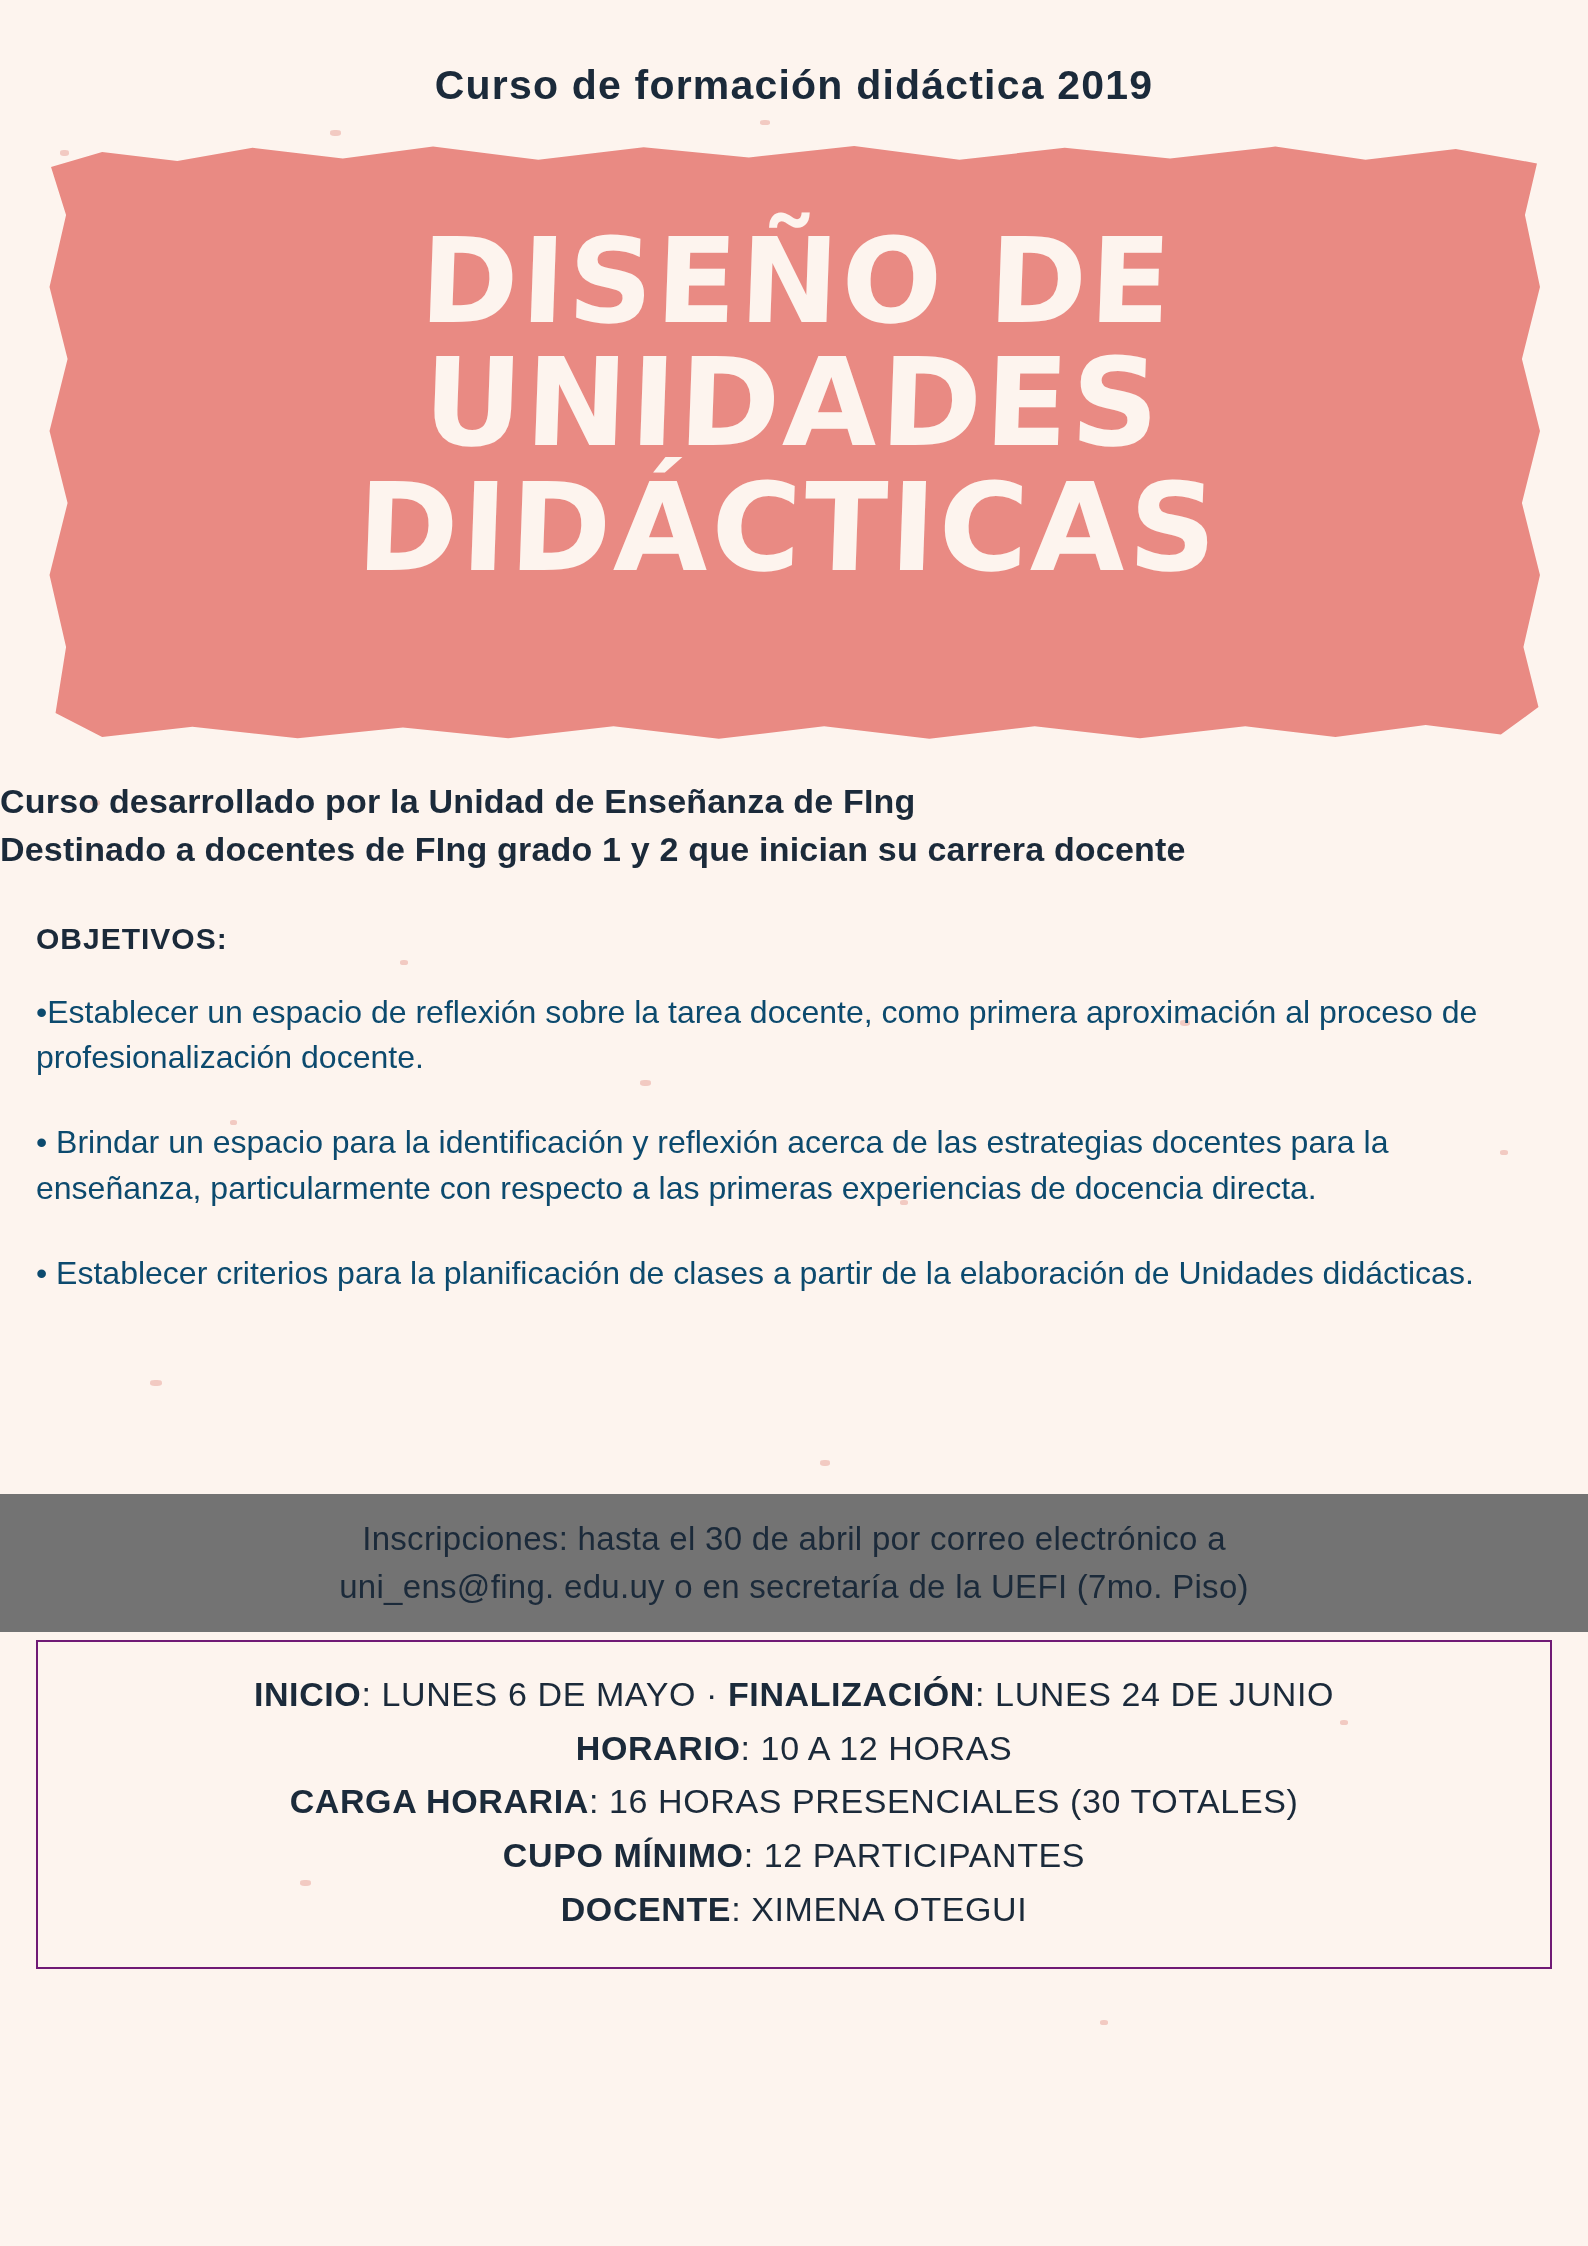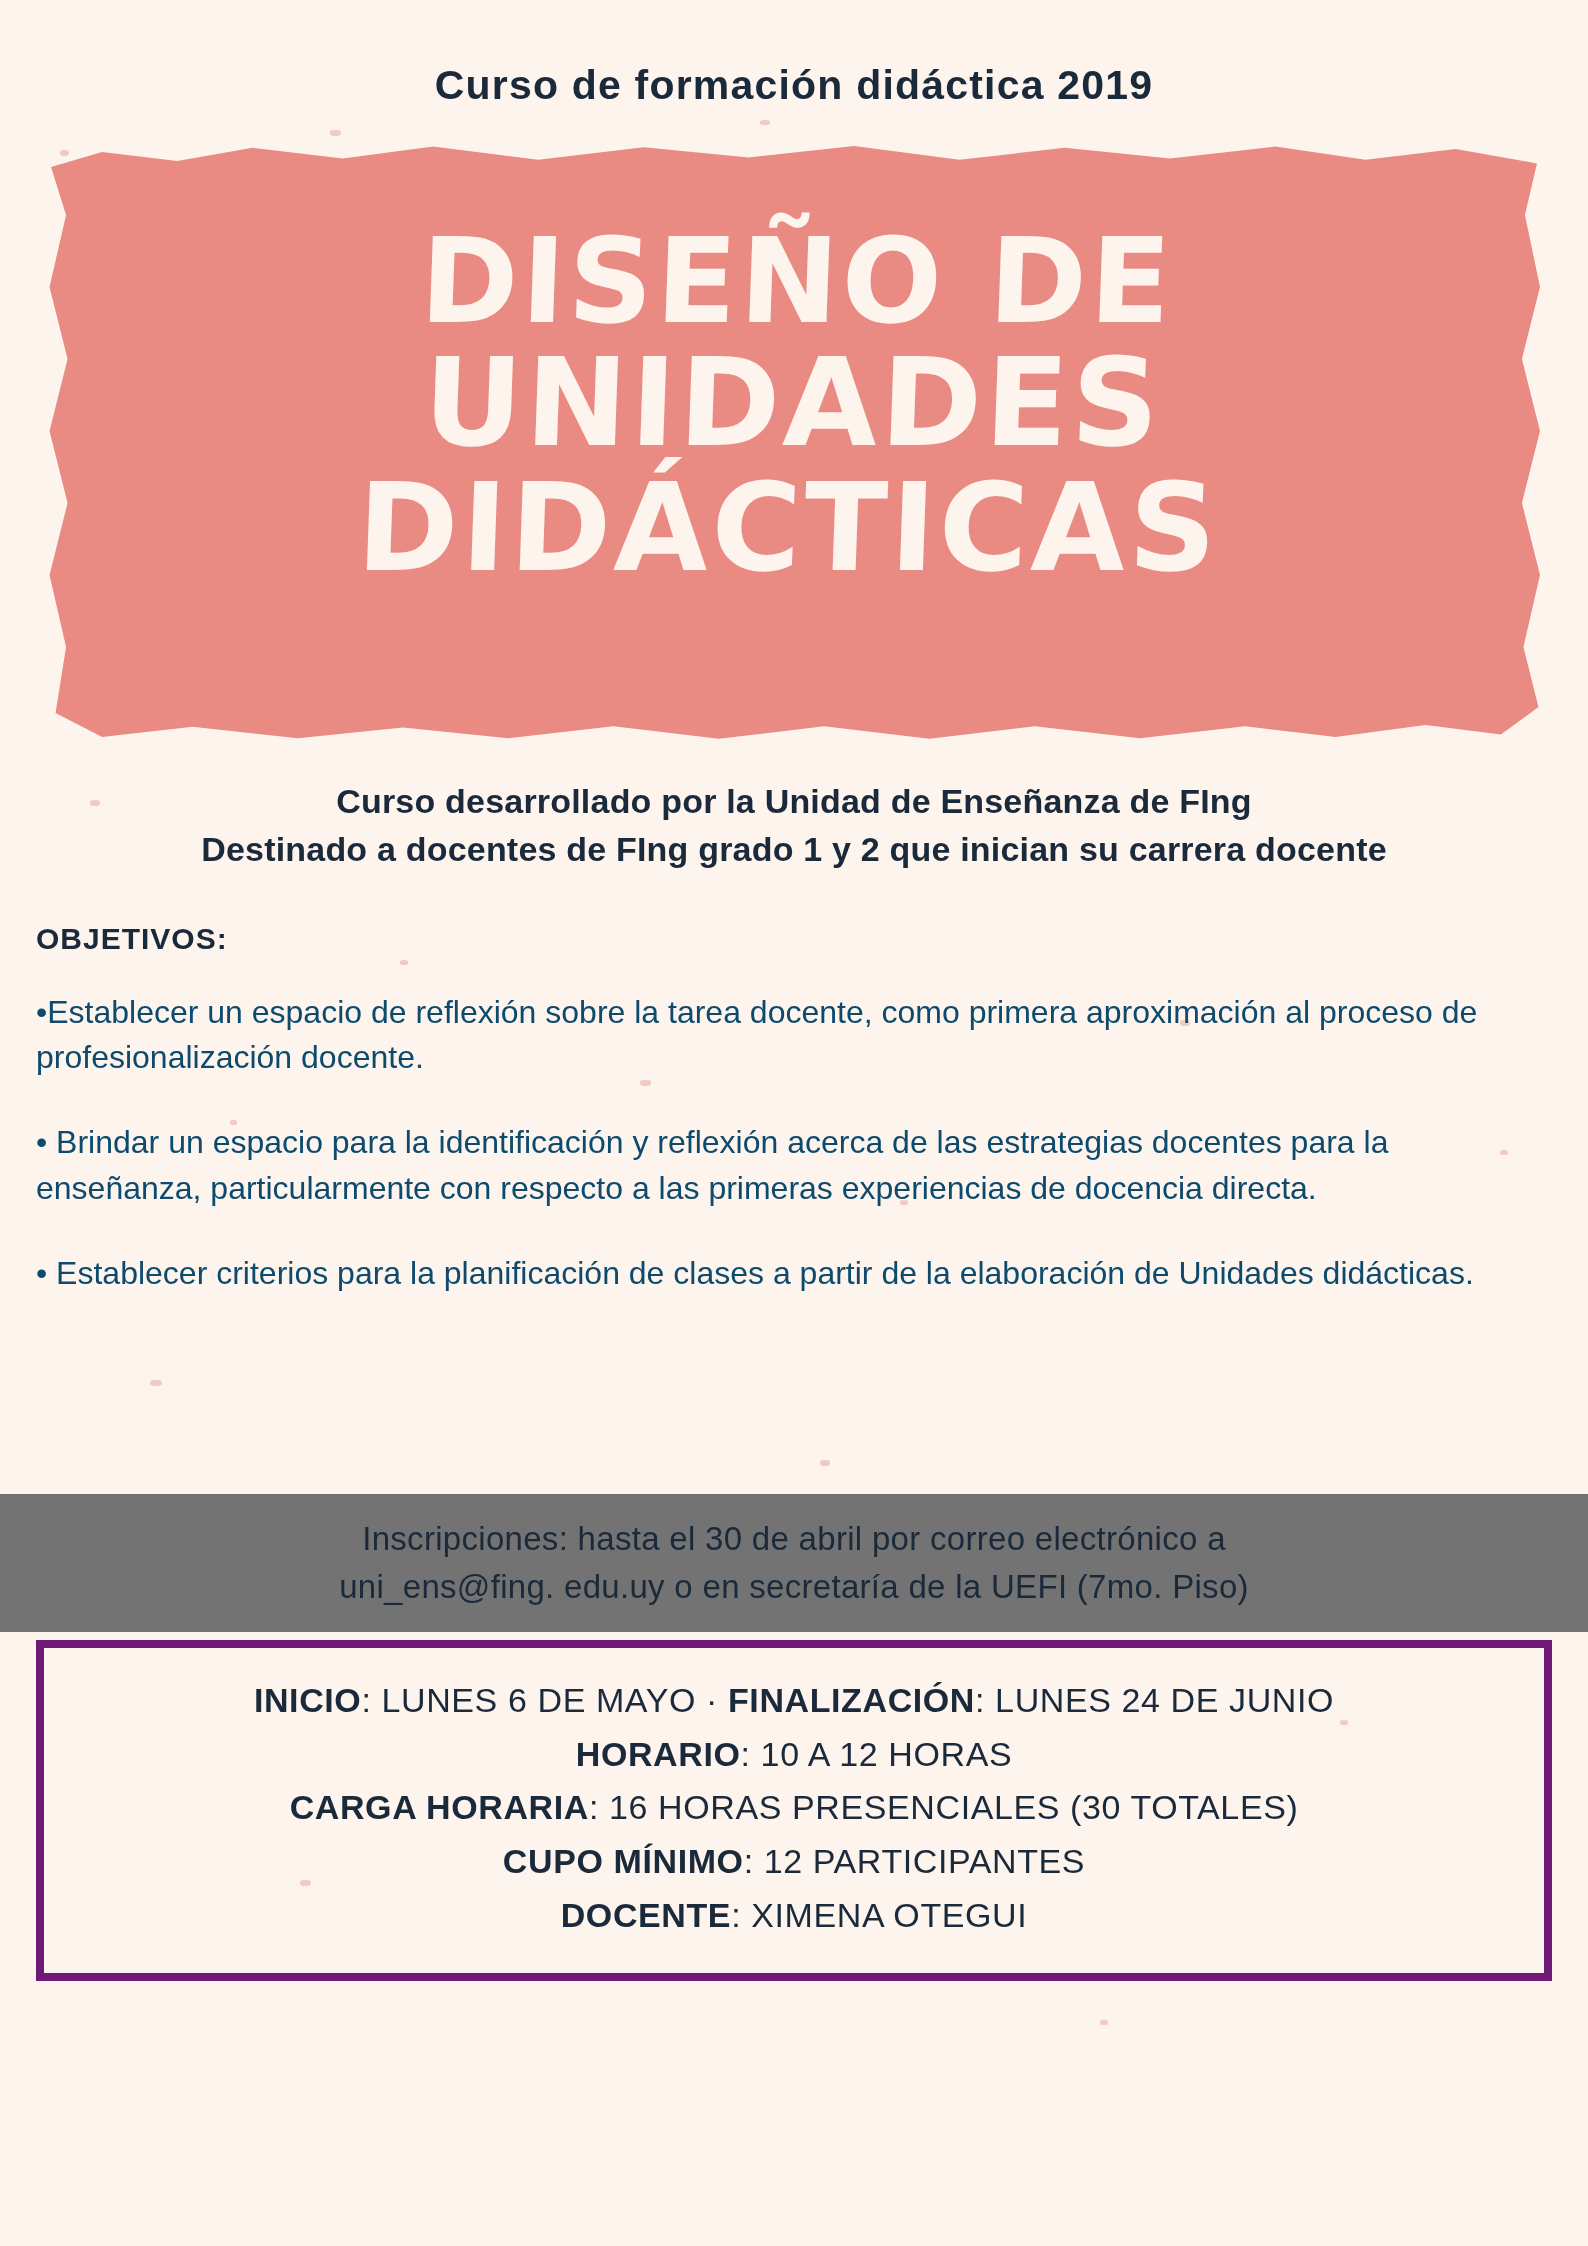--- a/index.html
+++ b/index.html
@@ -83,21 +83,20 @@
     letter-spacing: 3px;
     padding-top: 78px;
     transform: skewX(-2deg);
   }
   .banner-title div { display: block; }
   .banner-title .l2 { font-size: 122px; }
   .banner-title .l3 { font-size: 122px; }
 
   
   .intro {
-    text-align: center;
     font-size: 34px;
     font-weight: bold;
     line-height: 1.42;
     margin-top: 34px;
     color: #1b2a3a;
     letter-spacing: .2px;
   }
 
   
   .body-block {
@@ -115,21 +114,21 @@
     margin-bottom: 40px;
     color: #0c4a6e;
   }
 
   
   .info-box {
     position: absolute;
     left: 36px;
     right: 36px;
     top: 1640px;
-    border: 8px solid #701a75;
+    border: 2px solid #701a75;
     padding: 26px 20px 30px 20px;
     box-sizing: border-box;
     text-align: center;
   }
   .info-line {
     font-size: 34px;
     line-height: 1.58;
     letter-spacing: .6px;
     color: #1b2a3a;
   }

